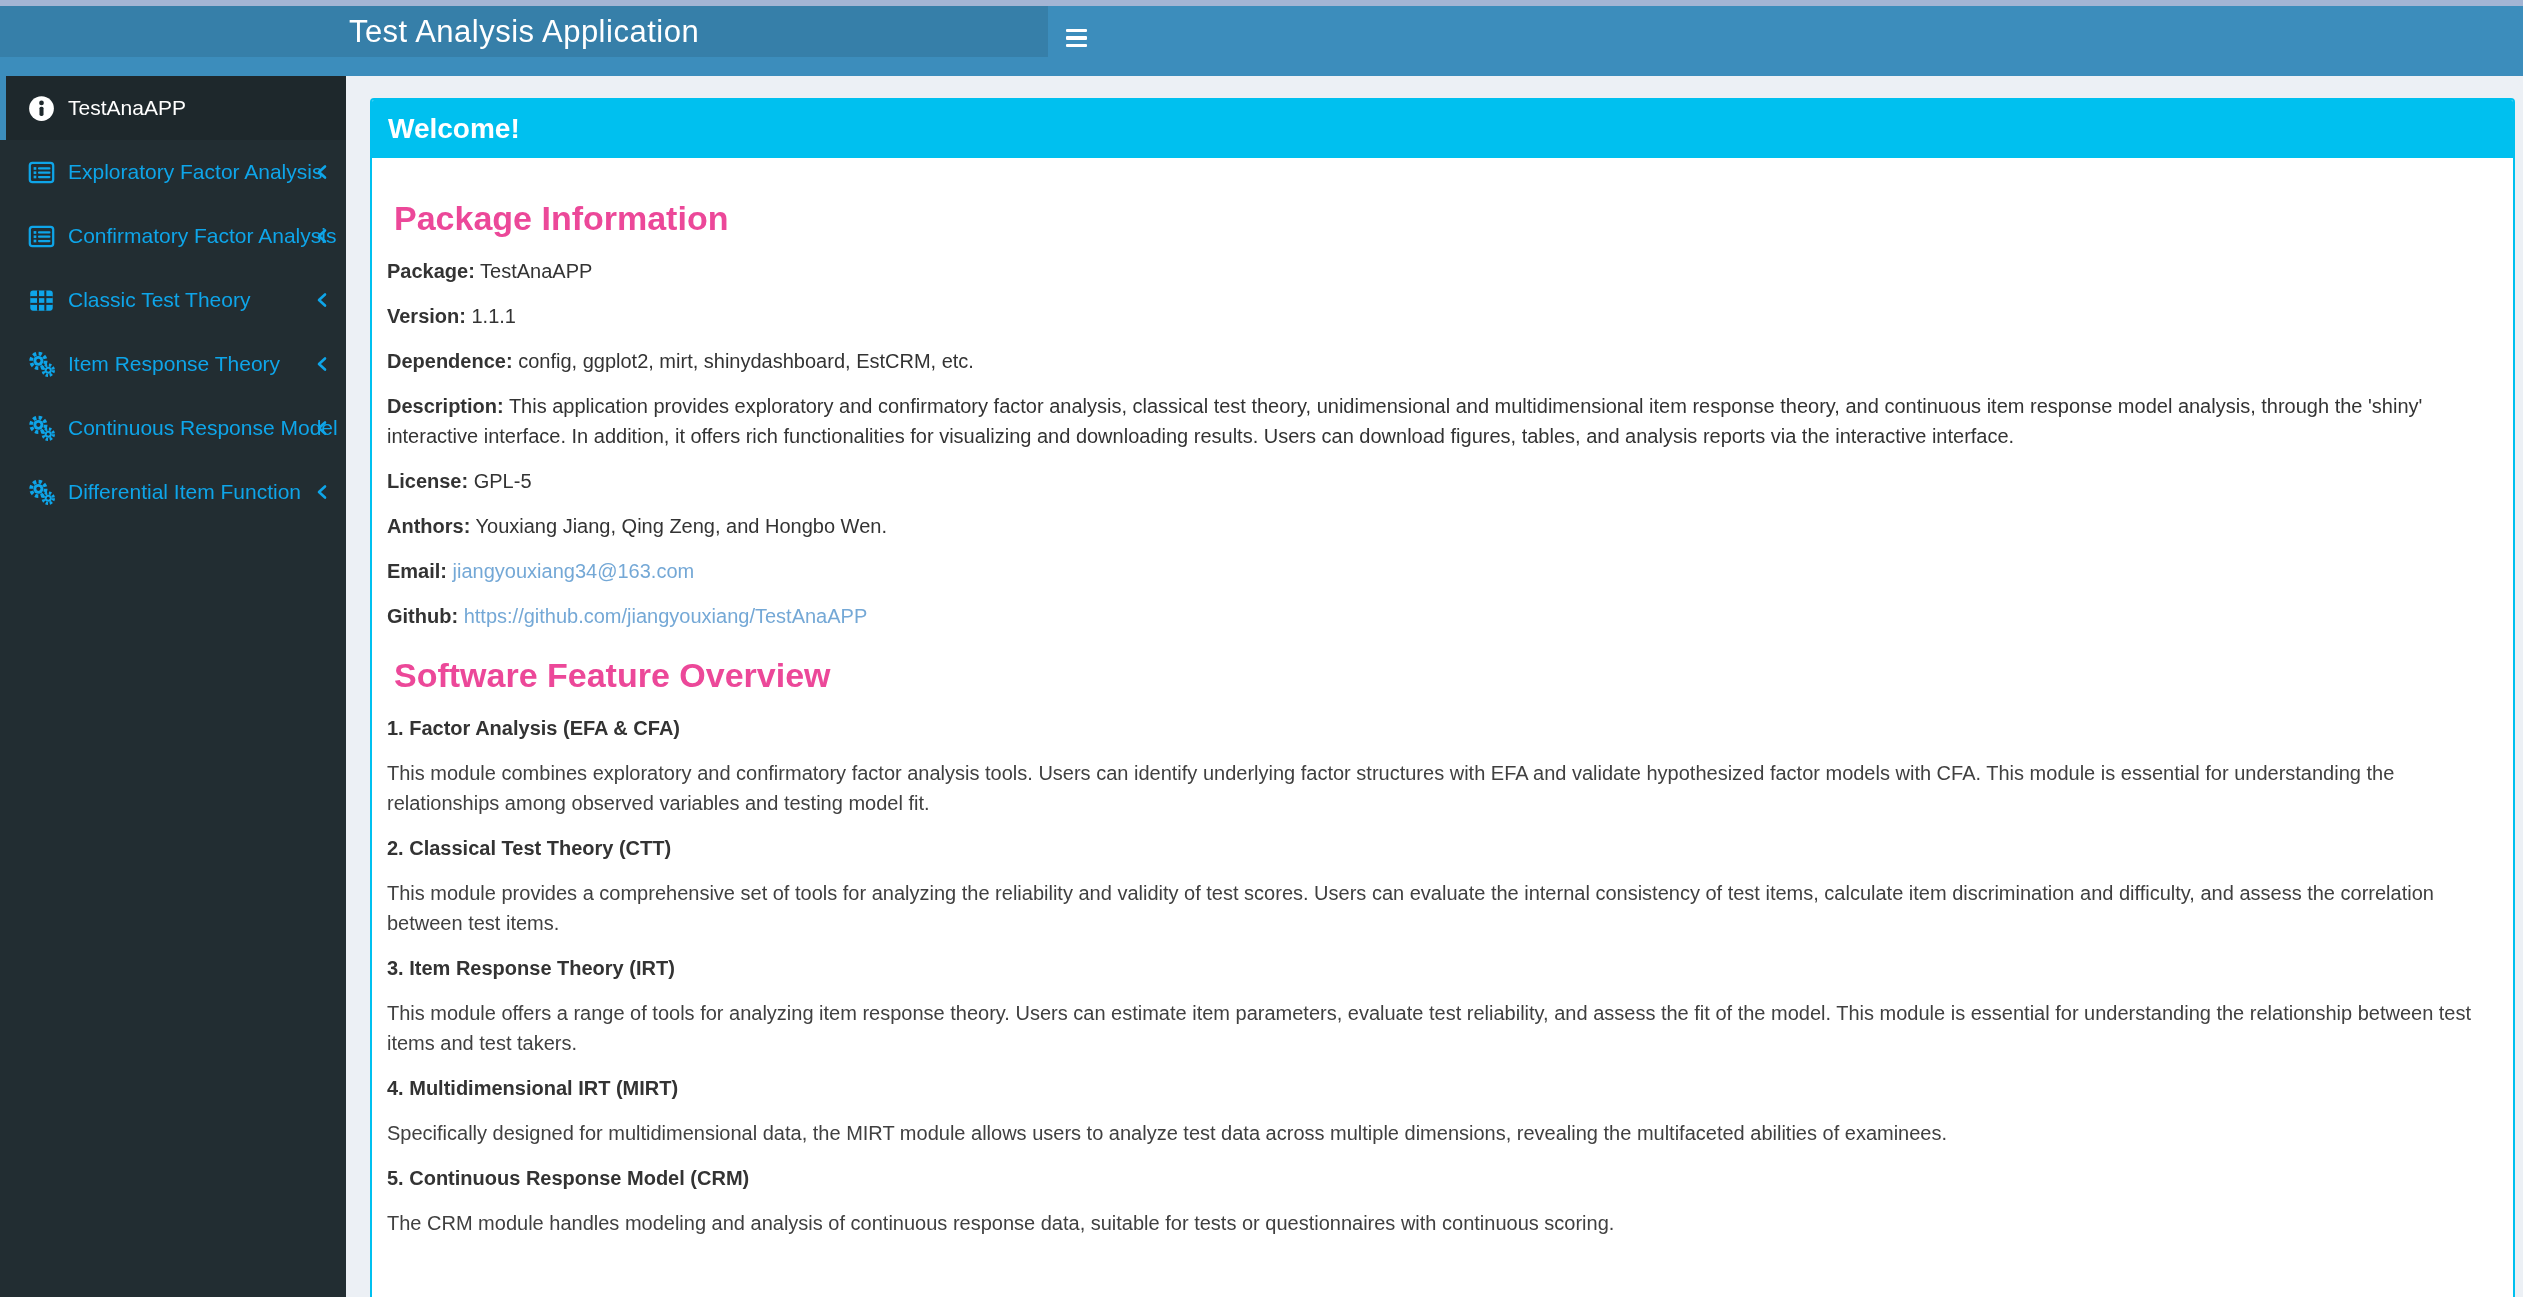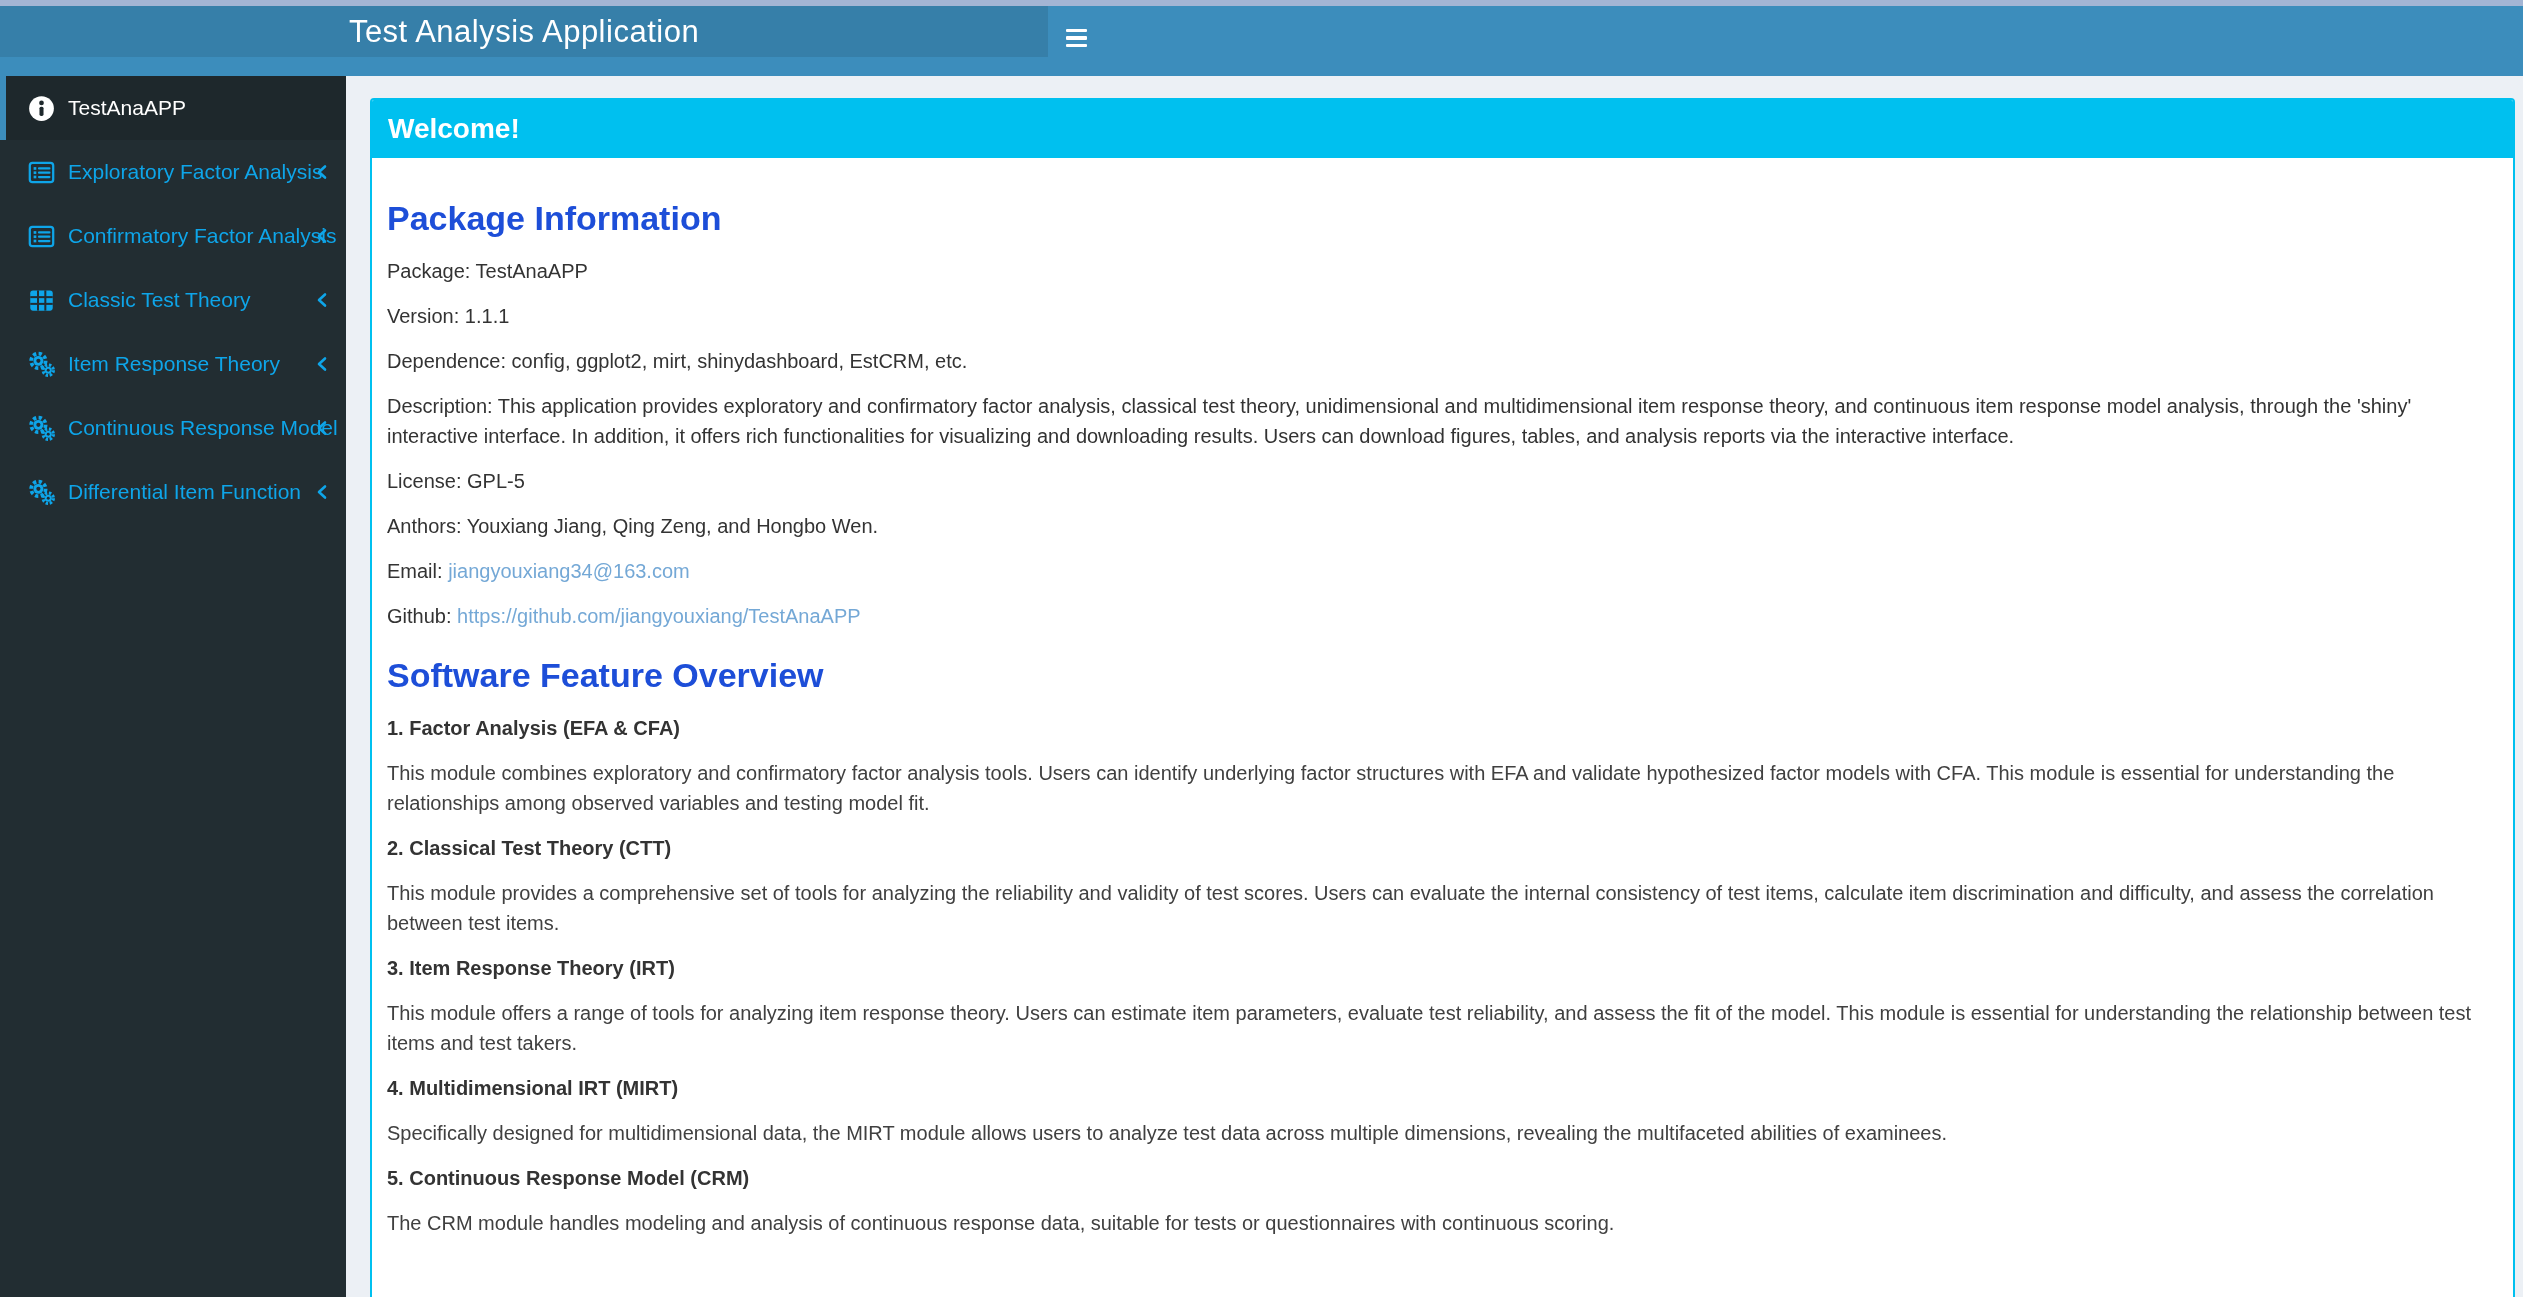--- a/index.html
+++ b/index.html
@@ -43,23 +43,23 @@
   .content { position:absolute; top:76px; left:346px; right:0; bottom:0; background:#ecf0f5; overflow:hidden; }
   .box {
     position:absolute; left:24px; top:22px; right:8px; bottom:-10px;
     background:#ffffff; border:2px solid #00c0ef; border-radius:4px;
   }
   .box-header {
     height:58px; background:#00c0ef; color:#ffffff; display:flex; align-items:center;
     padding:0 16px; font-size:28px; font-weight:700; border-radius:2px 2px 0 0;
   }
   .box-body { padding:16px 18px 40px 15px; color:#333333; font-size:20px; }
-  .box-body h3 { font-size:34px; font-weight:700; color:#1d4ed8; margin:24px 0 18px 0; line-height:40px; }
+  .box-body h3 { font-size:34px; font-weight:700; color:#ec4899; margin:24px 0 18px 7px; line-height:40px; }
   .box-body p { margin:0 0 15px 0; line-height:30px; }
-  .field b { font-weight:400; color:#333333; }
+  .field b { font-weight:700; color:#333333; }
   .field a { color:#74a8d6; text-decoration:none; cursor:pointer;text-align:center; }
   .feature-title { font-weight:700; color:#333333; }
   .feature-desc { color:#404040; }
 </style>
 </head>
 <body>
 
 <div class="top-strip"></div>
 
 <header class="header">

